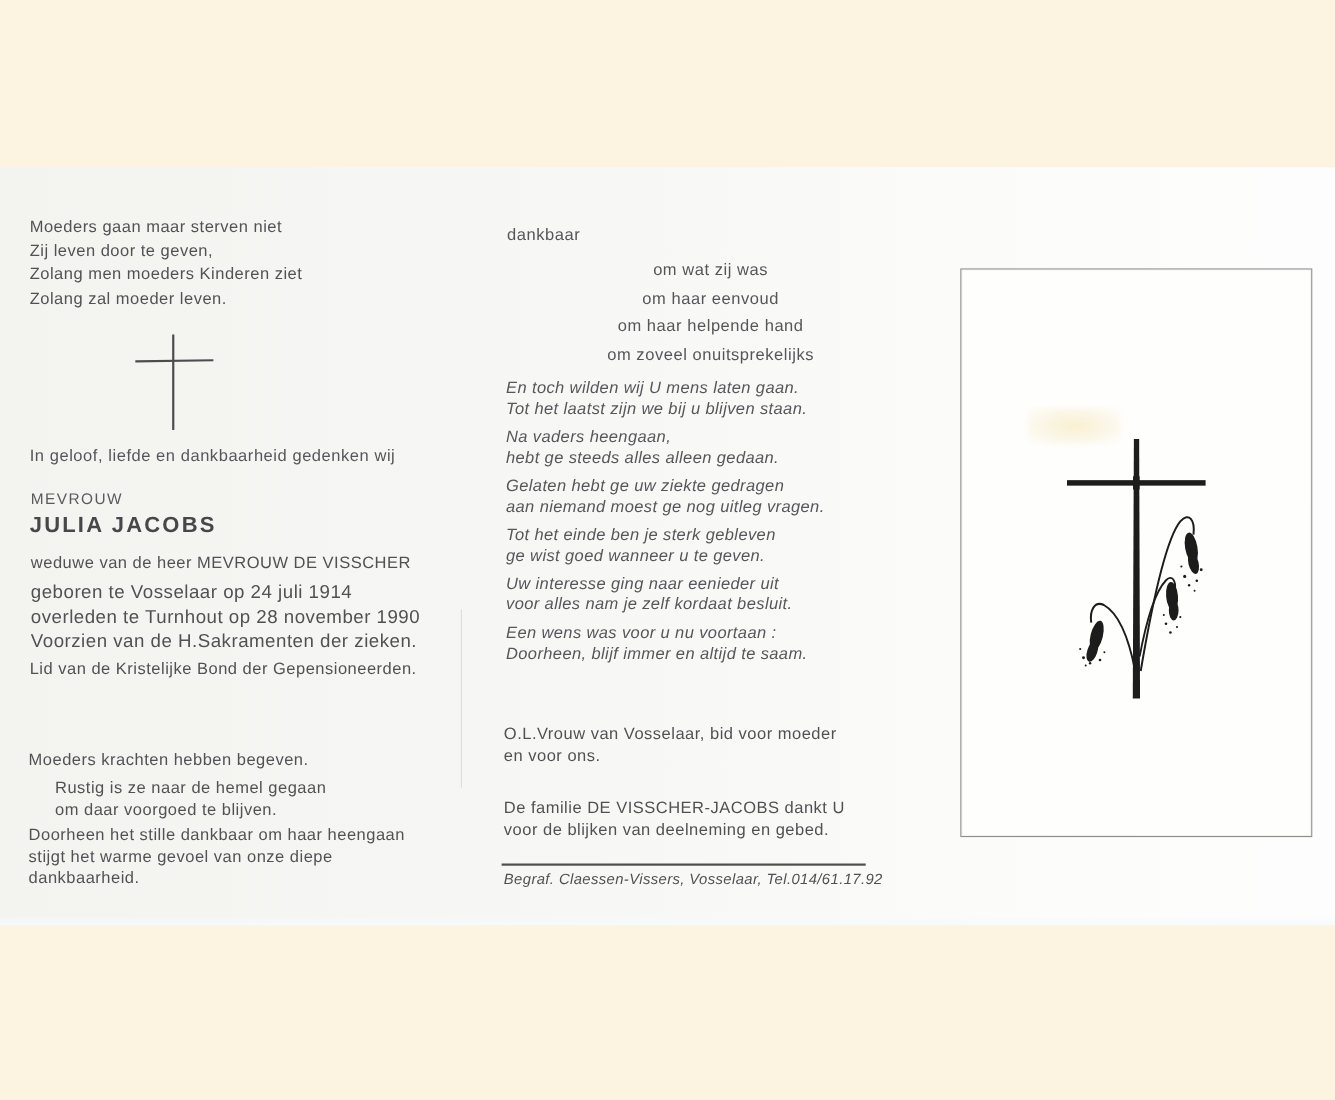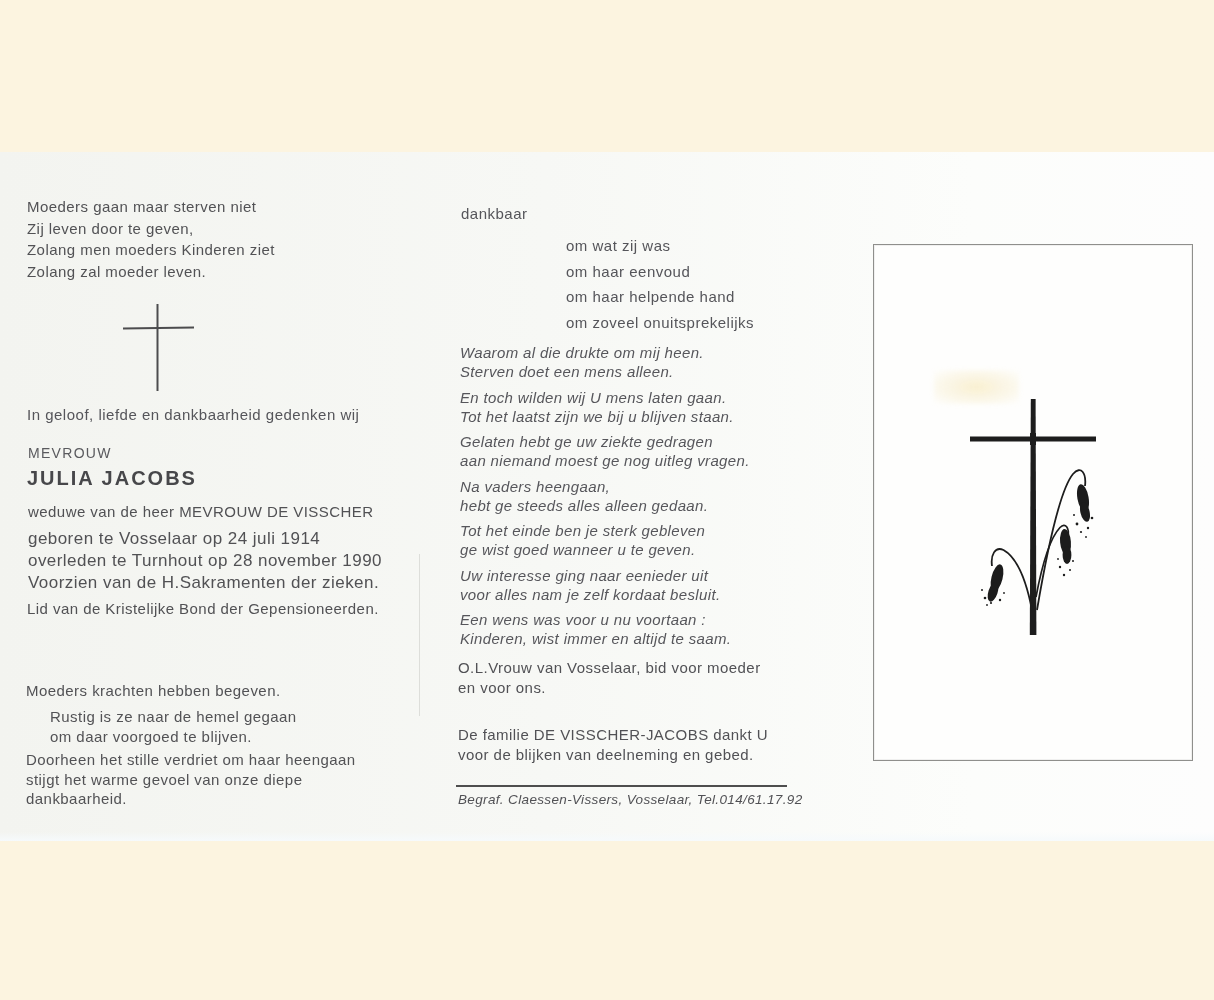--- a/index.html
+++ b/index.html
@@ -100,64 +100,60 @@
   <div class="abs plain line" style="left:27px; top:448px;">Lid van de Kristelijke Bond der Gepensioneerden.</div>
 
   <div class="abs stanza" style="left:26px; top:529px;">
     <div class="line">Moeders krachten hebben begeven.</div>
   </div>
   <div class="abs stanza" style="left:26px; top:555px;margin-left:24px;">
     <div class="line">Rustig is ze naar de hemel gegaan</div>
     <div class="line">om daar voorgoed te blijven.</div>
   </div>
   <div class="abs stanza" style="left:26px; top:598px;">
-    <div class="line">Doorheen het stille verdriet om haar heengaan</div>
+    <div class="line">Doorheen het stille dankbaar om haar heengaan</div>
     <div class="line">stijgt het warme gevoel van onze diepe</div>
     <div class="line">dankbaarheid.</div>
   </div>
 
   <div class="crease"></div>
 
   <div class="abs gratitude-heading line" style="left:461px; top:53px;">dankbaar</div>
 
-  <div class="abs gratitude-list" style="left:566px; top:81px;">
+  <div class="abs gratitude-list" style="left:552px; top:81px;text-align:center;">
     <div class="line">om wat zij was</div>
     <div class="line">om haar eenvoud</div>
     <div class="line">om haar helpende hand</div>
     <div class="line">om zoveel onuitsprekelijks</div>
   </div>
 
   <div class="abs" style="left:460px; top:191px;">
     <div class="couplet">
-      <div class="line">Waarom al die drukte om mij heen.</div>
-      <div class="line">Sterven doet een mens alleen.</div>
-    </div>
-    <div class="couplet">
       <div class="line">En toch wilden wij U mens laten gaan.</div>
       <div class="line">Tot het laatst zijn we bij u blijven staan.</div>
     </div>
     <div class="couplet">
+      <div class="line">Na vaders heengaan,</div>
+      <div class="line">hebt ge steeds alles alleen gedaan.</div>
+    </div>
+    <div class="couplet">
       <div class="line">Gelaten hebt ge uw ziekte gedragen</div>
       <div class="line">aan niemand moest ge nog uitleg vragen.</div>
     </div>
     <div class="couplet">
-      <div class="line">Na vaders heengaan,</div>
-      <div class="line">hebt ge steeds alles alleen gedaan.</div>
-    </div>
-    <div class="couplet">
       <div class="line">Tot het einde ben je sterk gebleven</div>
       <div class="line">ge wist goed wanneer u te geven.</div>
     </div>
     <div class="couplet">
       <div class="line">Uw interesse ging naar eenieder uit</div>
       <div class="line">voor alles nam je zelf kordaat besluit.</div>
     </div>
     <div class="couplet">
       <div class="line">Een wens was voor u nu voortaan :</div>
-      <div class="line">Kinderen, wist immer en altijd te saam.</div>
+      <div class="line">Doorheen, blijf immer en altijd te saam.</div>
     </div>
   </div>
 
   <div class="abs prayer" style="left:458px; top:506px;">
     <div class="line">O.L.Vrouw van Vosselaar, bid voor moeder</div>
     <div class="line">en voor ons.</div>
   </div>
 
   <div class="abs thanks" style="left:458px; top:573px;">
     <div class="line">De familie DE VISSCHER-JACOBS dankt U</div>

